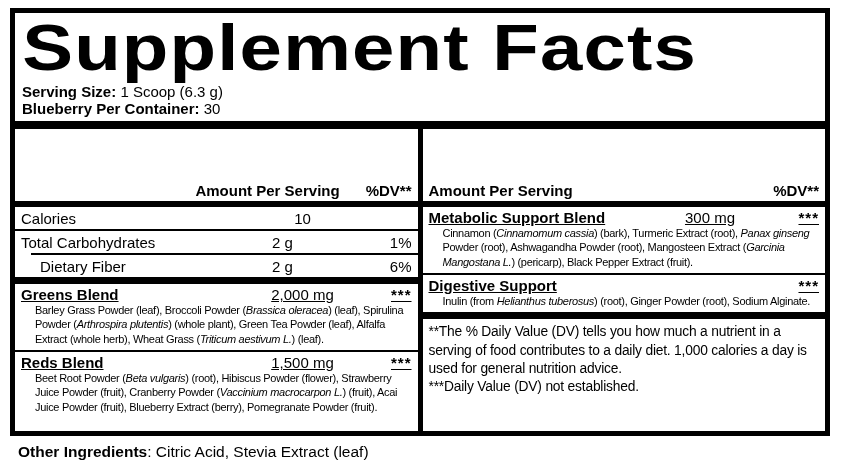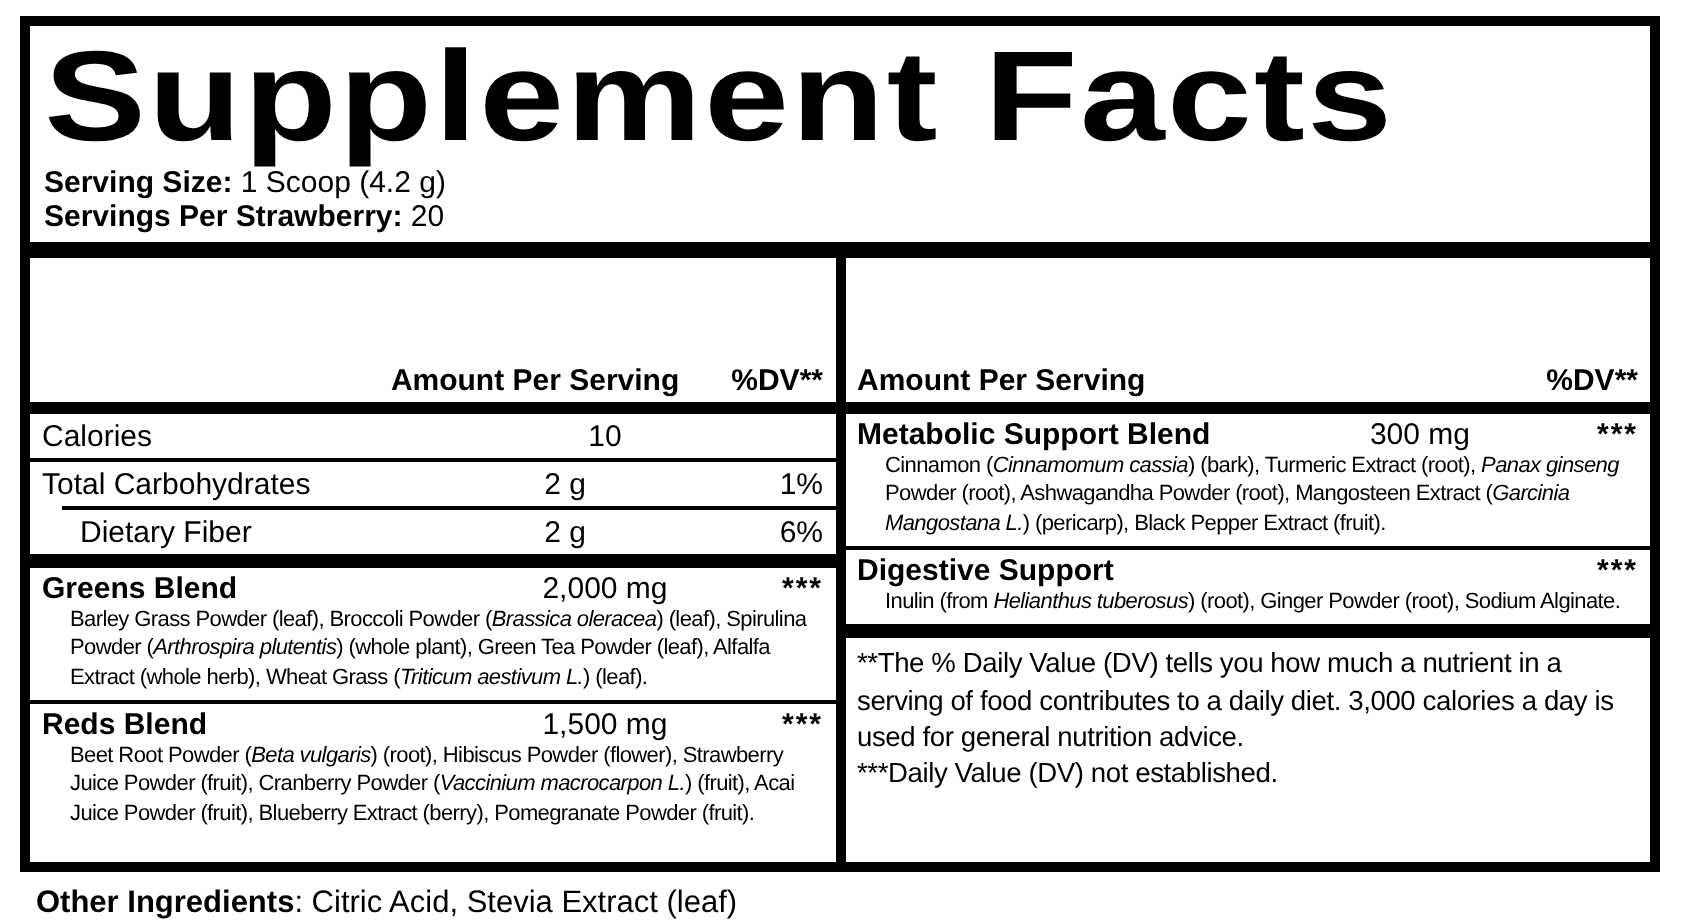--- a/index.html
+++ b/index.html
@@ -35,21 +35,21 @@
   .bar-med { height: 6px; background: #000; }
   .bar-thick { height: 7px; background: #000; }
 
   .nrow { display: flex; align-items: baseline; font-size: 15px; padding: 3px 6px 2px; }
   .bt { border-top: 2px solid #000; gap: 20px; }
   .nrow.indent { margin-left: 16px; padding-left: 9px; }
   .n-name { flex: 1; }
   .n-amt { width: 118px; text-align: center; }
   .n-dv { width: 50px; text-align: right; }
 
-  .blend-head { display: flex; align-items: flex-end; font-size: 15px; padding: 2px 6px 0; }
+  .blend-head { display: flex; align-items: flex-end; font-size: 15px; padding: 2px 6px 0; text-decoration: underline; }
   .b-name { flex: 1; font-weight: bold; }
   .b-amt { width: 118px; text-align: center; }
   .b-dv { width: 50px; text-align: right; font-weight: bold; letter-spacing: 1px; }
   .blend-desc {
     font-size: 11px; letter-spacing: -0.3px; line-height: 1.3;
     padding: 0 6px 4px 20px;
   }
   .blend-desc i { font-style: italic; }
 
   .footnotes { padding: 4px 6px 0; font-size: 13.8px; letter-spacing: -0.2px; line-height: 1.32; }
@@ -59,22 +59,22 @@
 </style>
 </head>
 <body>
 
 <div class="stage">
   <div class="label">
 
     <div class="title">Supplement Facts</div>
 
     <div class="serving">
-      <div><b>Serving Size:</b> <span>1 Scoop (4.2 g)</span></div>
-      <div><b>Servings Per Strawberry:</b> <span>20</span></div>
+      <div><b>Serving Size:</b> <span>1 Scoop (6.3 g)</span></div>
+      <div><b>Blueberry Per Container:</b> <span>30</span></div>
     </div>
 
     <div class="bar-full"></div>
 
     <div class="cols">
 
       <div class="col">
         <div class="col-hdr left">
           <span class="hdr-amt">Amount Per Serving</span>
           <span class="hdr-dv">%DV**</span>
@@ -140,21 +140,21 @@
           <div class="blend-head">
             <span class="b-name">Digestive Support</span>
             <span class="b-dv">***</span>
           </div>
           <div class="blend-desc"><span>Inulin (from </span><i>Helianthus tuberosus</i><span>) (root), Ginger Powder (root), Sodium Alginate.</span></div>
         </div>
 
         <div class="bar-thick"></div>
 
         <div class="footnotes">
-          <div>**The % Daily Value (DV) tells you how much a nutrient in a serving of food contributes to a daily diet. 3,000 calories a day is used for general nutrition advice.</div>
+          <div>**The % Daily Value (DV) tells you how much a nutrient in a serving of food contributes to a daily diet. 1,000 calories a day is used for general nutrition advice.</div>
           <div>***Daily Value (DV) not established.</div>
         </div>
       </div>
 
     </div>
   </div>
 
   <div class="other">
     <b>Other Ingredients</b><span>: Citric Acid, Stevia Extract (leaf)</span>
   </div>

